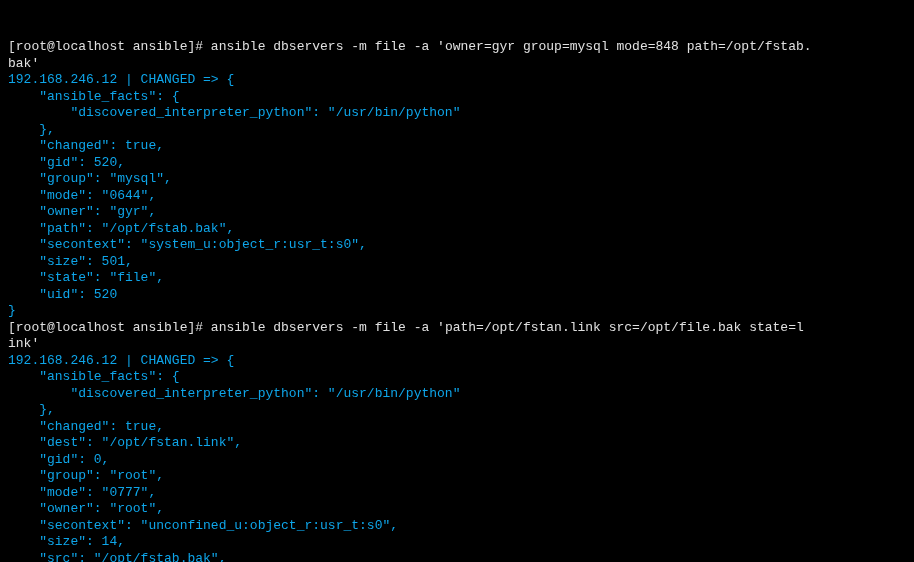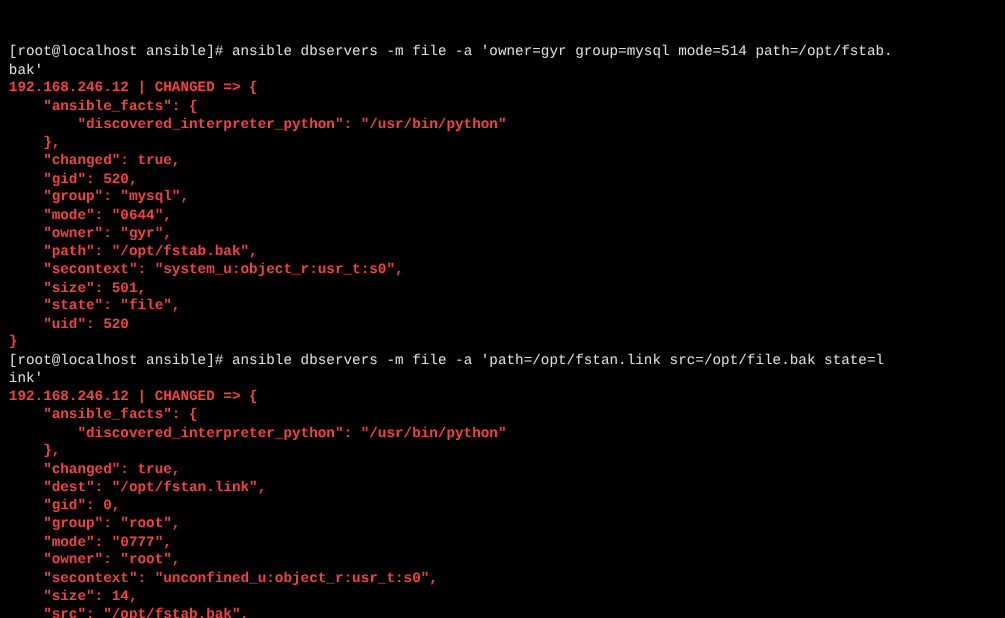--- a/index.html
+++ b/index.html
@@ -7,26 +7,26 @@
     padding: 6px 8px;
     background: #000000;
     font-family: "Consolas", "Courier New", monospace;
     font-size: 13px;
     line-height: 16.5px;
     color: #e0e0e0;
     white-space: pre;
     width: 914px;
     box-sizing: border-box;
   }
-  .y { color: #ef4444; font-weight: bold; }
+  .y { color: #0ea5e9; }
 </style>
 </head>
 <body>
 
-<div><span>[root@localhost ansible]# </span><span>ansible dbservers -m file -a 'owner=gyr group=mysql mode=514 path=/opt/fstab.</span>
+<div><span>[root@localhost ansible]# </span><span>ansible dbservers -m file -a 'owner=gyr group=mysql mode=848 path=/opt/fstab.</span>
 <span>bak'</span>
 <span class="y">192.168.246.12 | CHANGED =&gt; {</span>
 <span class="y">    "ansible_facts": {</span>
 <span class="y">        "discovered_interpreter_python": "/usr/bin/python"</span>
 <span class="y">    }, </span>
 <span class="y">    "changed": true, </span>
 <span class="y">    "gid": 520, </span>
 <span class="y">    "group": "mysql", </span>
 <span class="y">    "mode": "0644", </span>
 <span class="y">    "owner": "gyr", </span>

